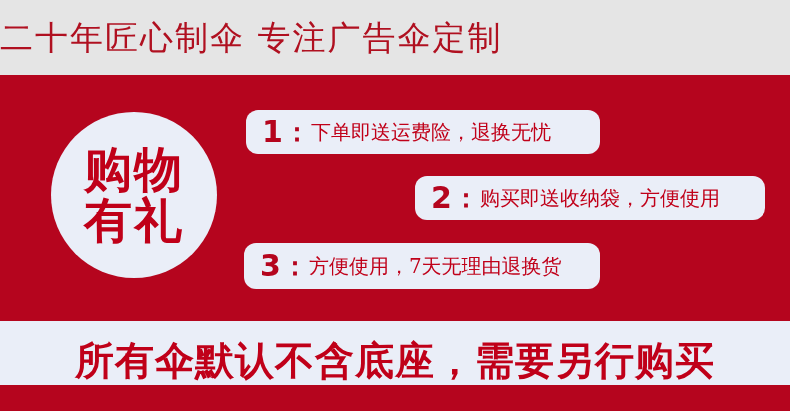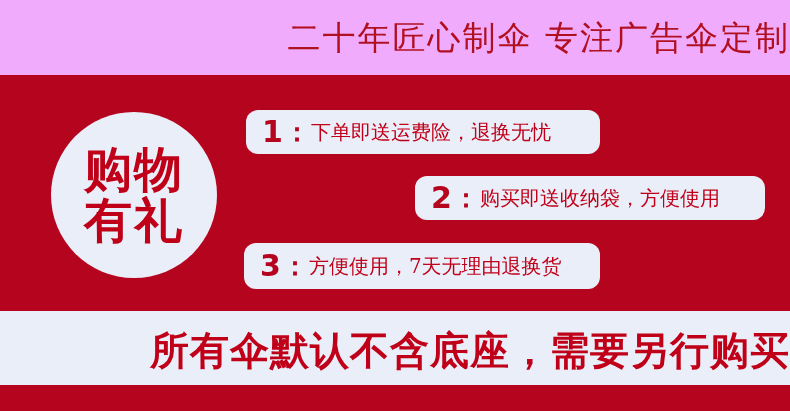--- a/index.html
+++ b/index.html
@@ -16,24 +16,24 @@
     font-family: "DejaVu Serif", "Liberation Serif", serif;
   }
 
   
   .band-top {
     position: absolute;
     left: 0;
     top: 0;
     width: 790px;
     height: 75px;
-    background: #f0abfc;
+    background: #e5e5e5;
     display: flex;
     align-items: center;
-    justify-content: flex-end;
+    justify-content: flex-start;
   }
   .headline {
     color: #b01020;
     font-size: 33px;
     line-height: 1;
     letter-spacing: 2px;
     font-family: "DejaVu Serif", "Liberation Serif", serif;
     white-space: nowrap;
   }
 
@@ -105,27 +105,27 @@
   }
 
   #pill-1 { left: 246px; top: 27px;  width: 354px; height: 44px; padding-left: 16px; }
   #pill-2 { left: 415px; top: 93px;  width: 350px; height: 44px; padding-left: 16px; }
   #pill-3 { left: 244px; top: 160px; width: 356px; height: 46px; padding-left: 16px; }
 
   
   .band-bottom {
     position: absolute;
     left: 0;
-    top: 311px;
+    top: 321px;
     width: 790px;
     height: 78px;
     background: #eaeef8;
     display: flex;
     align-items: center;
-    justify-content: flex-end;
+    justify-content: center;
   }
   .footline {
     color: #c00019;
     font-size: 39px;
     line-height: 1;
     font-weight: bold;
     letter-spacing: 1px;
     font-family: "DejaVu Serif", "Liberation Serif", serif;
     white-space: nowrap;
   }

